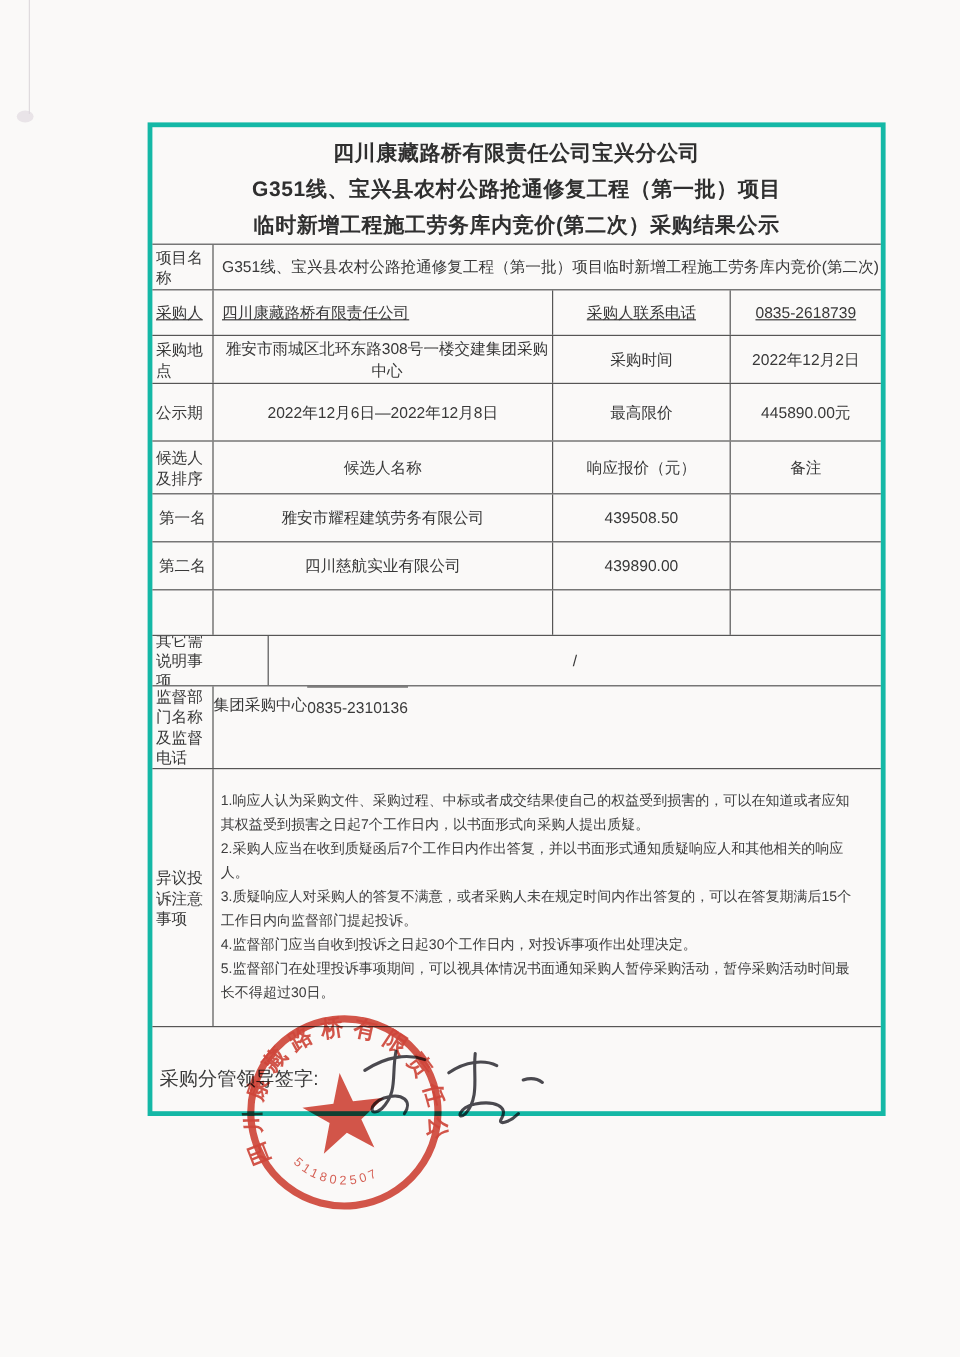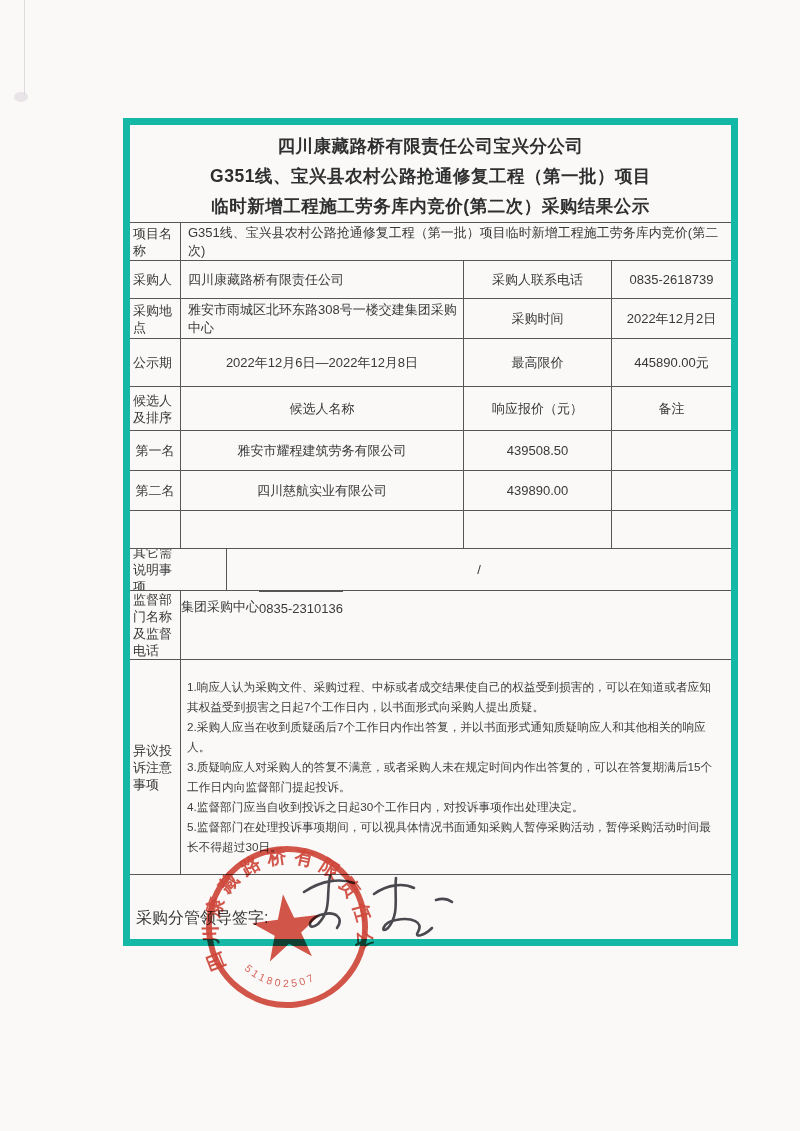--- a/index.html
+++ b/index.html
@@ -14,22 +14,22 @@
   .edge-line {
     position: absolute; left: 24px; top: 0; width: 1px; height: 95px;
     background: #c9c2c9; opacity: .55;
   }
   .edge-nub {
     position: absolute; left: 14px; top: 92px; width: 14px; height: 10px;
     border-radius: 50%; background: #ddd6dd; opacity: .6;
   }
 
   .doc {
-    position: absolute; left: 123px; top: 118px; width: 615px; height: 828px;
-    border: 7px solid #14b8a6; background: transparent;
+    position: absolute; left: 123px; top: 102px; width: 615px; height: 828px;
+    border: 4px solid #14b8a6; background: transparent;
   }
 
   .title-block {
     height: 97px; display: flex; flex-direction: column;
     justify-content: center; align-items: center; gap: 0;
     padding-top: 4px;
   }
   .title-line {
     font-size: 17.5px; font-weight: bold; color: #2f2f2f;
     line-height: 30px; text-align: center; letter-spacing: .5px;
@@ -45,24 +45,24 @@
   .w-label { width: 50px; }
   .w-main  { width: 283px; }
   .w-sub   { width: 148px; }
   .w-last  { flex: 1; }
   .w-span  { flex: 1; }
 
   .lab {
     justify-content: flex-start; align-items: center; text-align: left;
     padding-left: 3px; white-space: pre-line; line-height: 17px; font-size: 13px;
   }
-  .left { justify-content: flex-start; padding-left: 7px; text-align: left; }
+  .left { justify-content: flex-start; padding-left: 7px; text-align: center; }
 
   .h-project   { height: 38px; }
-  .h-purchaser { height: 38px; }
+  .h-purchaser { height: 38px; text-decoration: underline; }
   .h-location  { height: 40px; }
   .h-publicity { height: 48px; }
   .h-candhead  { height: 44px; }
   .h-cand      { height: 40px; }
   .h-empty     { height: 38px; }
   .h-other     { height: 42px; gap: 46px; }
   .h-objection { height: 215px; }
   .h-sign      { height: 78px; position: relative; }
 
   .supervision-right { flex: 1; display: flex; flex-direction: row; border-left: 1px solid #565656; }

